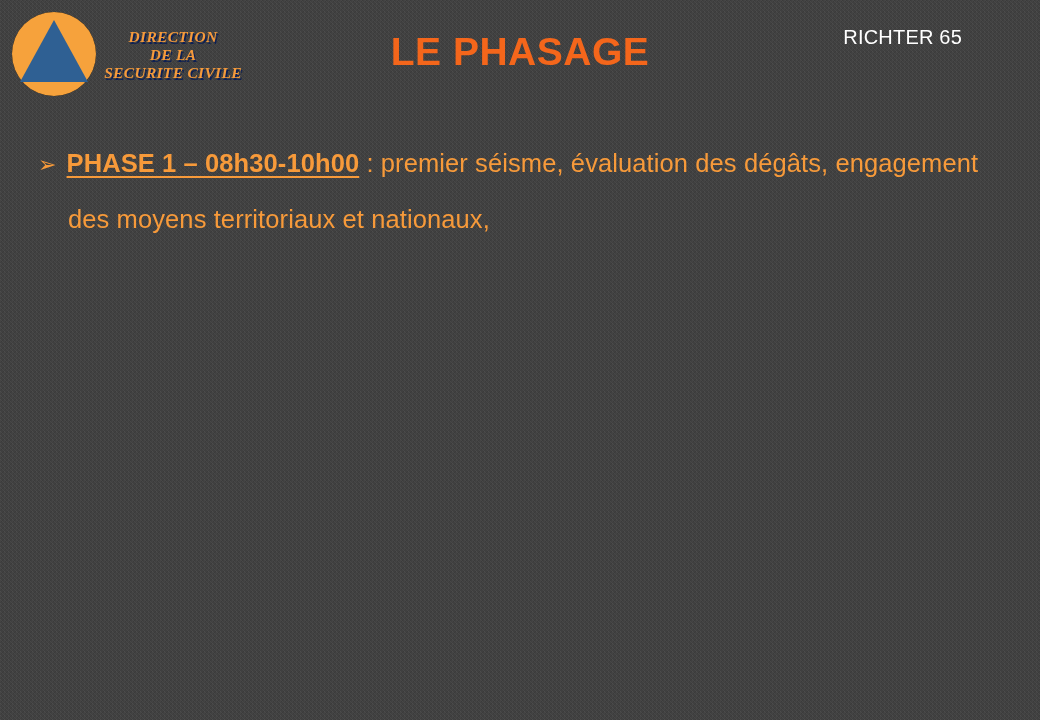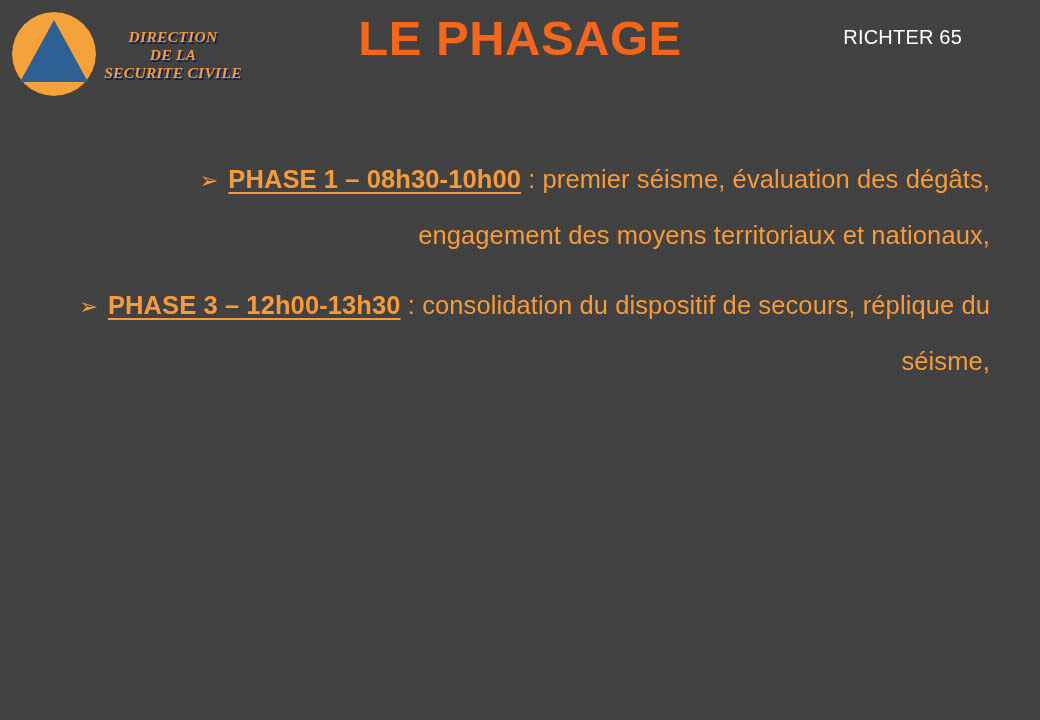--- a/index.html
+++ b/index.html
@@ -72,26 +72,26 @@
     line-height: 18px;
     letter-spacing: 0.3px;
     color: #f59a3c;
     text-shadow: 1.5px 1.5px 0 #0c1f55;
     white-space: pre-line;
   }
 
   #slide-title {
     position: absolute;
     left: 280px;
-    top: 16px;
+    top: 30px;
     width: 480px;
     text-align: center;
     font-family: "Liberation Sans", sans-serif;
     font-weight: bold;
-    font-size: 49px;
+    font-size: 39px;
     line-height: 44px;
     color: #f4661b;
     letter-spacing: 0.5px;
   }
 
   #scale-label {
     position: absolute;
     right: 78px;
     top: 25px;
     font-family: "Liberation Sans", sans-serif;
@@ -111,23 +111,22 @@
     width: 968px;
   }
 
   .bullet-para {
     font-family: "Liberation Sans", sans-serif;
     font-size: 25.5px;
     line-height: 54px;
     color: #f79a3a;
     text-indent: -30px;
     padding-left: 30px;
-    margin: 16px;
+    margin: 0;
     letter-spacing: 0.1px;
-    text-align: right;
   }
 
   .bullet-mark {
     font-family: "DejaVu Sans", sans-serif;
     font-size: 22px;
     color: #f79a3a;
     padding-right: 10px;
   }
 
   .phase-key {
@@ -161,21 +160,18 @@
 
     <div id="scale-label">RICHTER 65</div>
 
     <div id="body-block">
 
       <p class="bullet-para">
         <span class="bullet-mark">➢</span><span class="phase-key">PHASE 1 – 08h30-10h00</span><span class="phase-rest"> : premier séisme, évaluation des dégâts, engagement des moyens territoriaux et nationaux,</span>
       </p>
 
 
-      <p class="bullet-para">
-        <span class="bullet-mark">➢</span><span class="phase-key">PHASE 3 – 12h00-13h30</span><span class="phase-rest"> : consolidation du dispositif de secours, réplique du séisme,</span>
-      </p>
 
 
     </div>
 
   </div>
 </div>
 
 </body></html>

